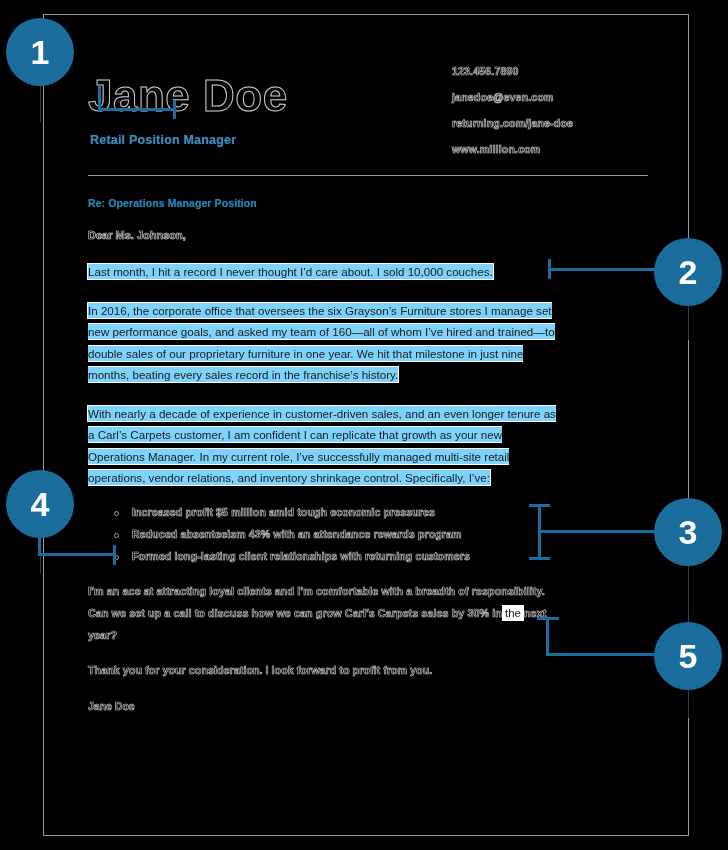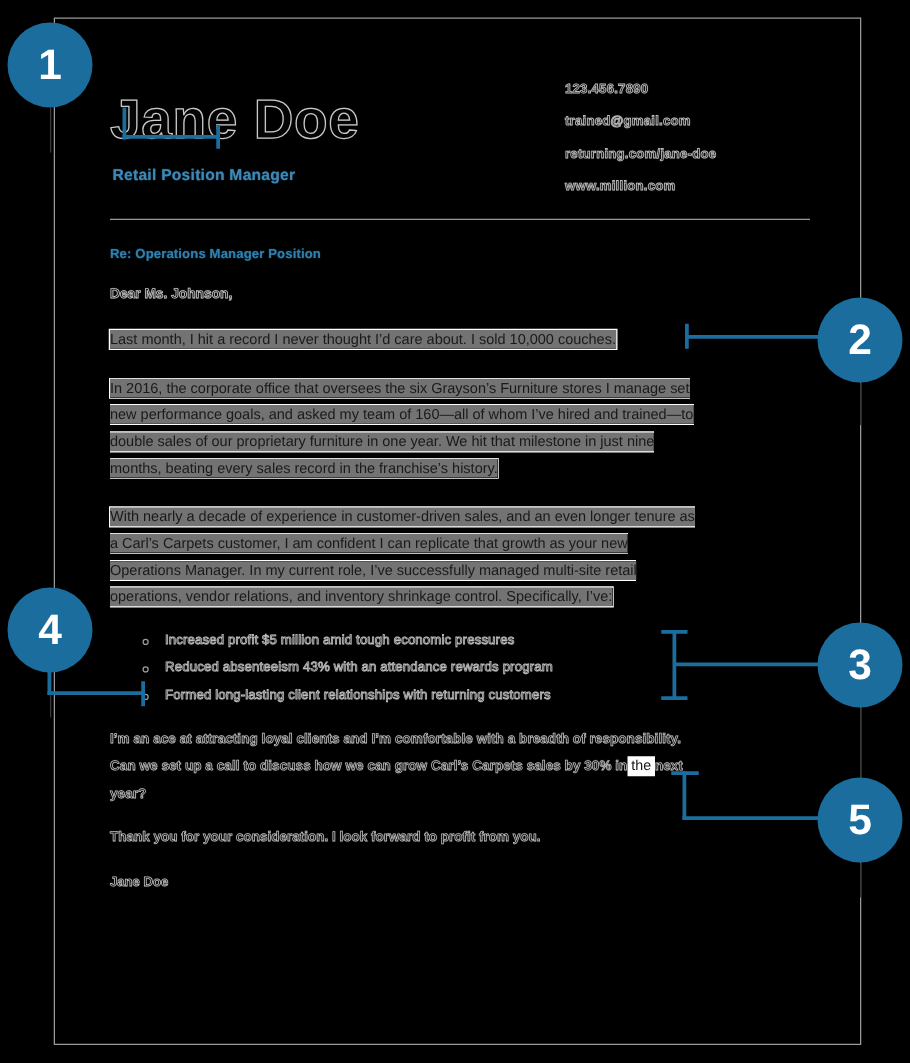--- a/index.html
+++ b/index.html
@@ -122,38 +122,38 @@
   }
 
   
   .hl-para {
     font-size: 11.6px;
     line-height: 21.5px;
     color: #1a1a1a;
     margin-bottom: 17px;
   }
   .hl-para span.t {
-    background: #737373;
+    background: #7dd3fc;
     box-shadow: 0 0 0 1px #ffffff;
     padding: 1px 0;
   }
 
   .para-1 { width: 440px; }
   .para-2 { width: 470px; }
   .para-3 { width: 470px; }
 
   
   ul.bullets {
     list-style: none;
     margin: 4px 0 18px 26px;
   }
   ul.bullets li {
     position: relative;
     font-size: 10.6px;
-    font-weight: 400;
+    font-weight: 700;
     color: #0a0a0a;
     -webkit-text-stroke: 0.62px #c0c0c0;
     text-shadow: 0 0 1px #7a7a7a;
     margin-bottom: 10px;
     padding-left: 18px;
     letter-spacing: 0.1px;
     white-space: nowrap;
   }
   ul.bullets li::before {
     content: "";
@@ -281,21 +281,21 @@
 
   <div class="page">
 
     <div class="page-inner">
       <div class="header-row">
         <div class="name">Jane Doe</div>
         <div class="job-title">Retail Position Manager</div>
 
         <div class="contact-block">
           <div class="contact-line">123.456.7890</div>
-          <div class="contact-line">trained@gmail.com</div>
+          <div class="contact-line">janedoe@even.com</div>
           <div class="contact-line">returning.com/jane-doe</div>
           <div class="contact-line">www.million.com</div>
         </div>
       </div>
     </div>
 
     <div class="hrule"></div>
 
     <div class="body-area">
 

